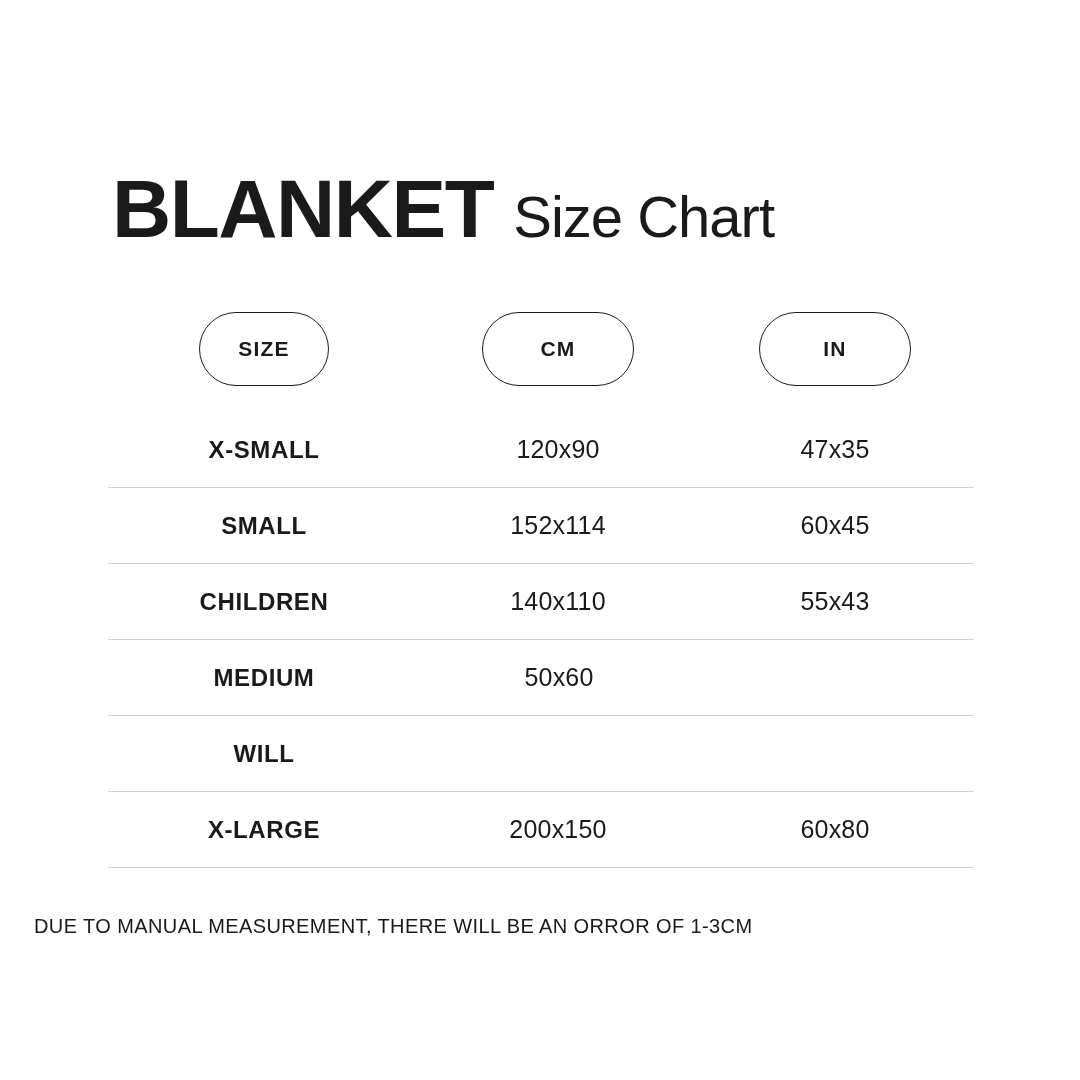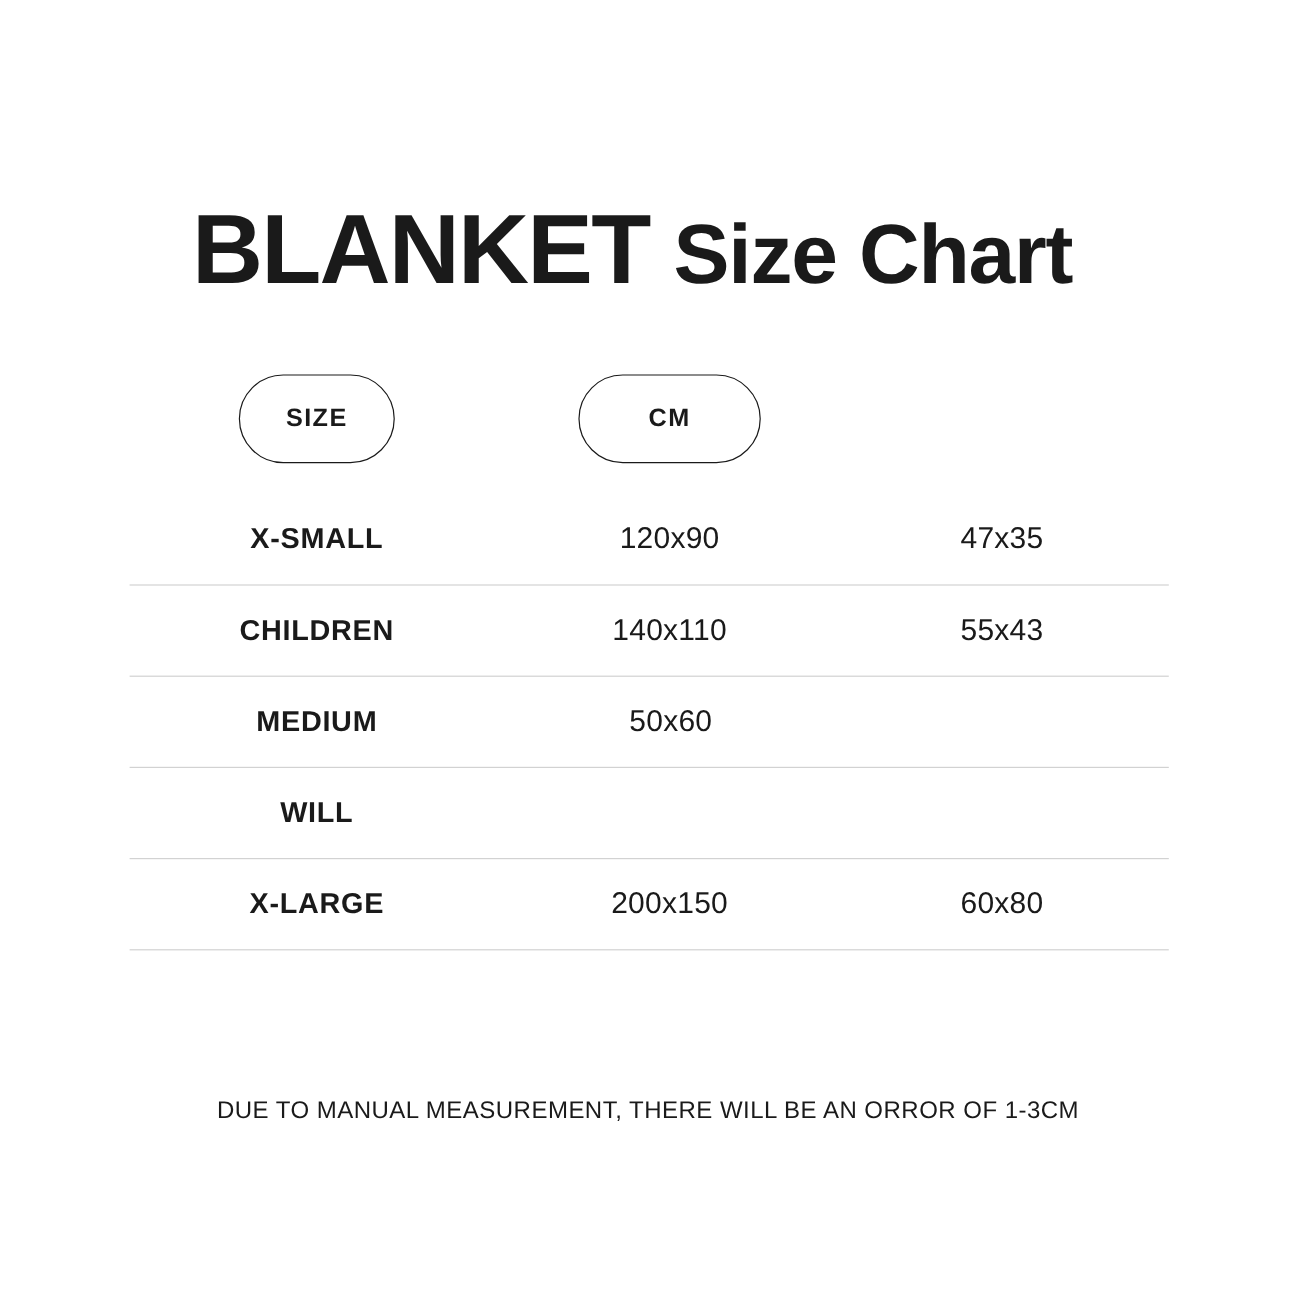--- a/index.html
+++ b/index.html
@@ -30,25 +30,24 @@
     align-items: baseline;
     gap: 20px;
     white-space: nowrap;
   }
   .title-bold {
     font-size: 82px;
     font-weight: 700;
     letter-spacing: -1.5px;
     line-height: 1;
     color: #1a1a1a;
-    margin-left: 48px;
   }
   .title-light {
-    font-size: 70px;
-    font-weight: 700;
+    font-size: 58px;
+    font-weight: 400;
     letter-spacing: -1px;
     line-height: 1;
     color: #1a1a1a;
   }
 
   
   .pill-row {
     position: absolute;
     left: 108px;
     top: 312px;
@@ -119,25 +118,26 @@
     font-weight: 400;
     letter-spacing: 0.2px;
   }
 
   
   .footer-note {
     position: absolute;
     left: 0;
     right: 0;
     top: 915px;
-    text-align: center;
+    text-align: left;
     font-size: 20px;
     font-weight: 400;
     letter-spacing: 0.4px;
     color: #1a1a1a;
+    padding-left: 34px;
   }
 </style>
 </head>
 <body>
 
 <div class="page">
 
   <div class="title-wrap">
     <span class="title-bold">BLANKET</span>
     <span class="title-light">Size Chart</span>
@@ -147,30 +147,40 @@
     <div class="pill-cell col-size">
       <div class="pill">
         <span>SIZE</span>
       </div>
     </div>
     <div class="pill-cell col-cm">
       <div class="pill wide">
         <span>CM</span>
       </div>
     </div>
+    <div class="pill-cell col-in">
+      <div class="pill wide">
+        <span>IN</span>
+      </div>
+    </div>
   </div>
 
   <div class="table">
 
     <div class="row">
       <div class="cell col-size">X-SMALL</div>
       <div class="cell col-cm">120x90</div>
       <div class="cell col-in">47x35</div>
     </div>
 
+    <div class="row">
+      <div class="cell col-size">SMALL</div>
+      <div class="cell col-cm">152x114</div>
+      <div class="cell col-in">60x45</div>
+    </div>
 
     <div class="row">
       <div class="cell col-size">CHILDREN</div>
       <div class="cell col-cm">140x110</div>
       <div class="cell col-in">55x43</div>
     </div>
 
     <div class="row">
       <div class="cell col-size">MEDIUM</div>
       <div class="cell col-in">50x60</div>

